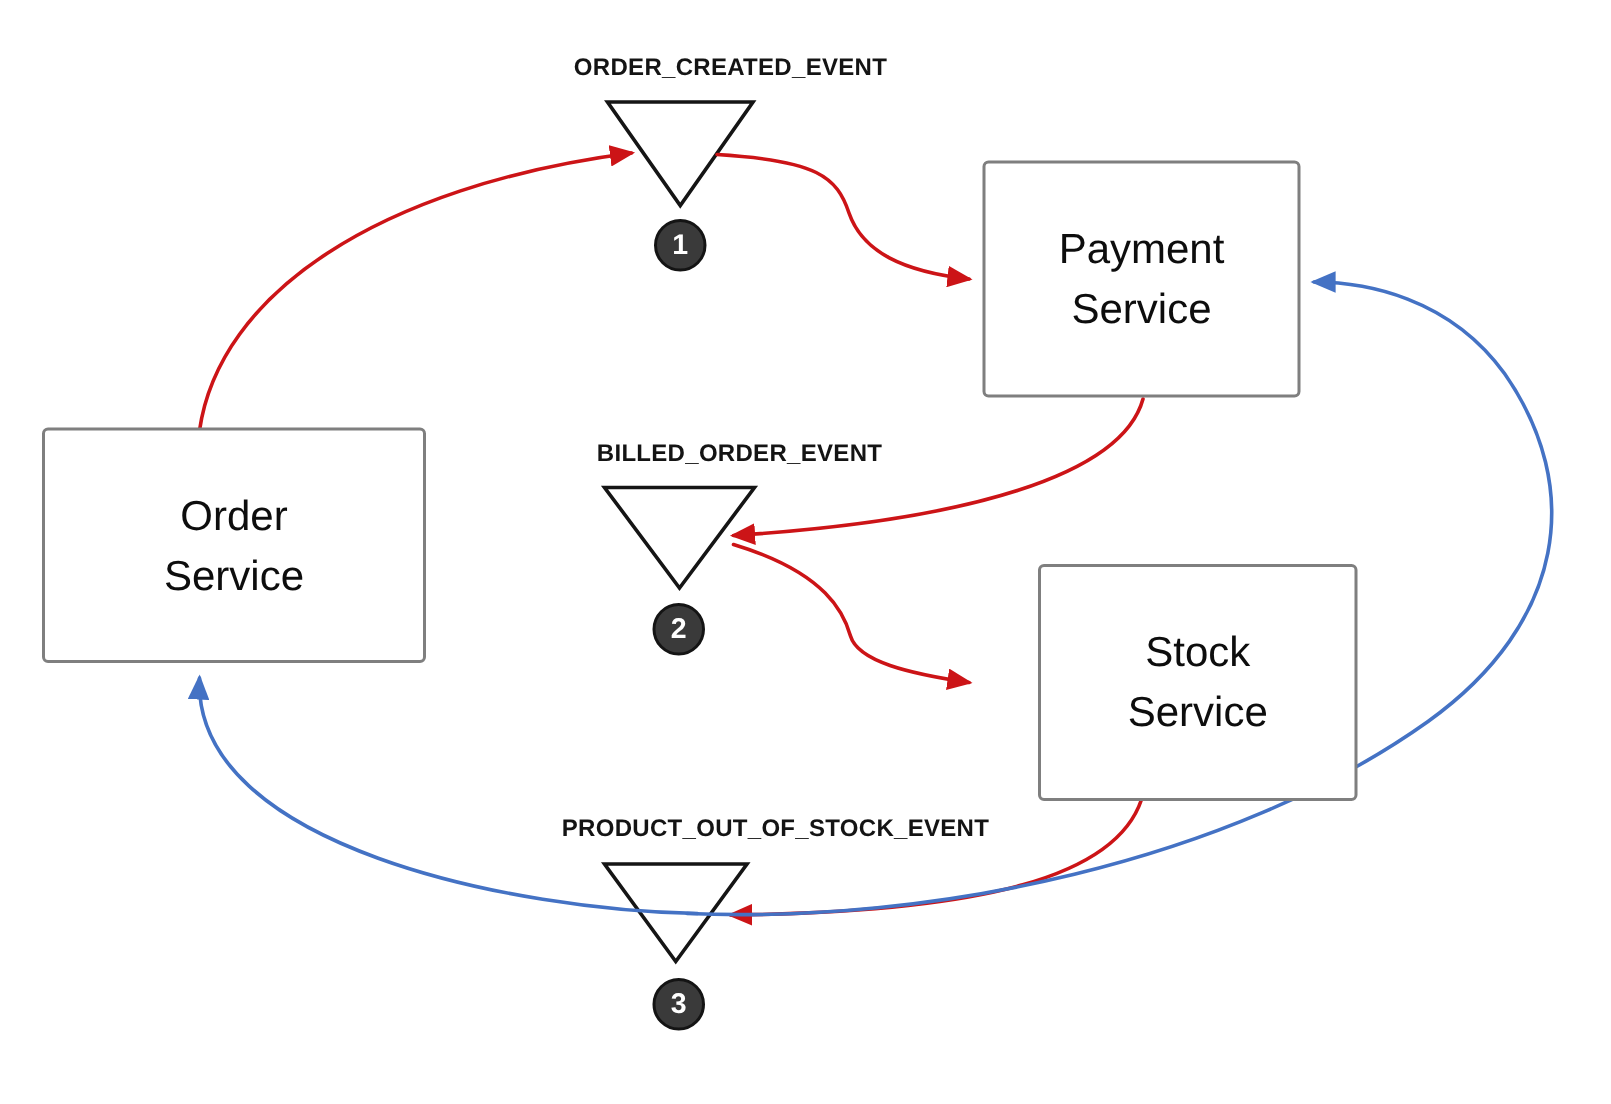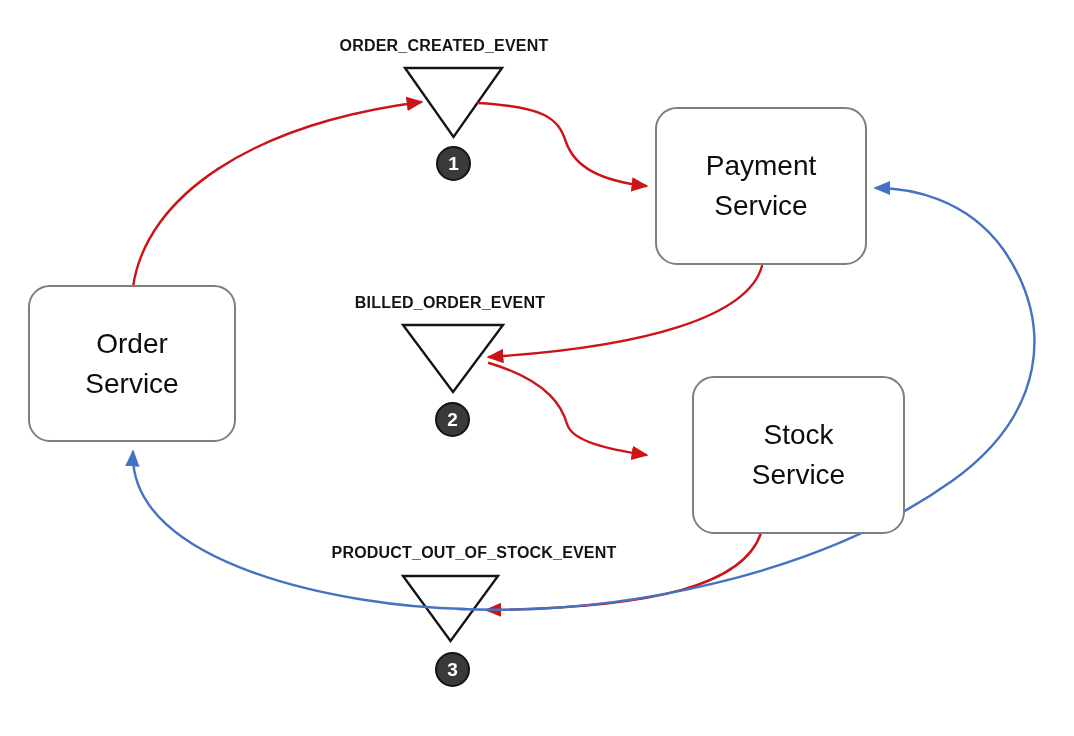--- a/index.html
+++ b/index.html
@@ -16,47 +16,48 @@
   }
   .wires{
     position:absolute;
     inset:0;
     z-index:1;
   }
   .node{
     position:absolute;
     box-sizing:border-box;
     border:2.5px solid #7F7F7F;
-    border-radius:22px;
+    border-radius:4px;
     background:#ffffff;
     display:flex;
     align-items:center;
     justify-content:center;
     text-align:center;
     z-index:2;
   }
   .node .node-label{
     display:block;
     width:160px;
     font-size:28px;
     line-height:1.42;
     color:#0d0d0d;
   }
-  .node-order   {left:28px;  top:285px; width:208px; height:157px;}
+  .node-order   {left:28px;  top:285px; width:256px; height:157px;}
   .node-payment {left:655px; top:107px; width:212px; height:158px;}
   .node-stock   {left:655px; top:376px; width:213px; height:158px;margin-left:37px;}
   .event-label{
     position:absolute;
     transform:translateX(-50%);
     font-size:16px;
     font-weight:bold;
     letter-spacing:0.2px;
     color:#141414;
     white-space:nowrap;
     z-index:3;
+    margin-left:43px;
   }
   .event-label-1{left:444px; top:37px;}
   .event-label-2{left:450px; top:294px;}
   .event-label-3{left:474px; top:544px;}
   .badge{
     position:absolute;
     box-sizing:border-box;
     width:35px;
     height:35px;
     border-radius:50%;

